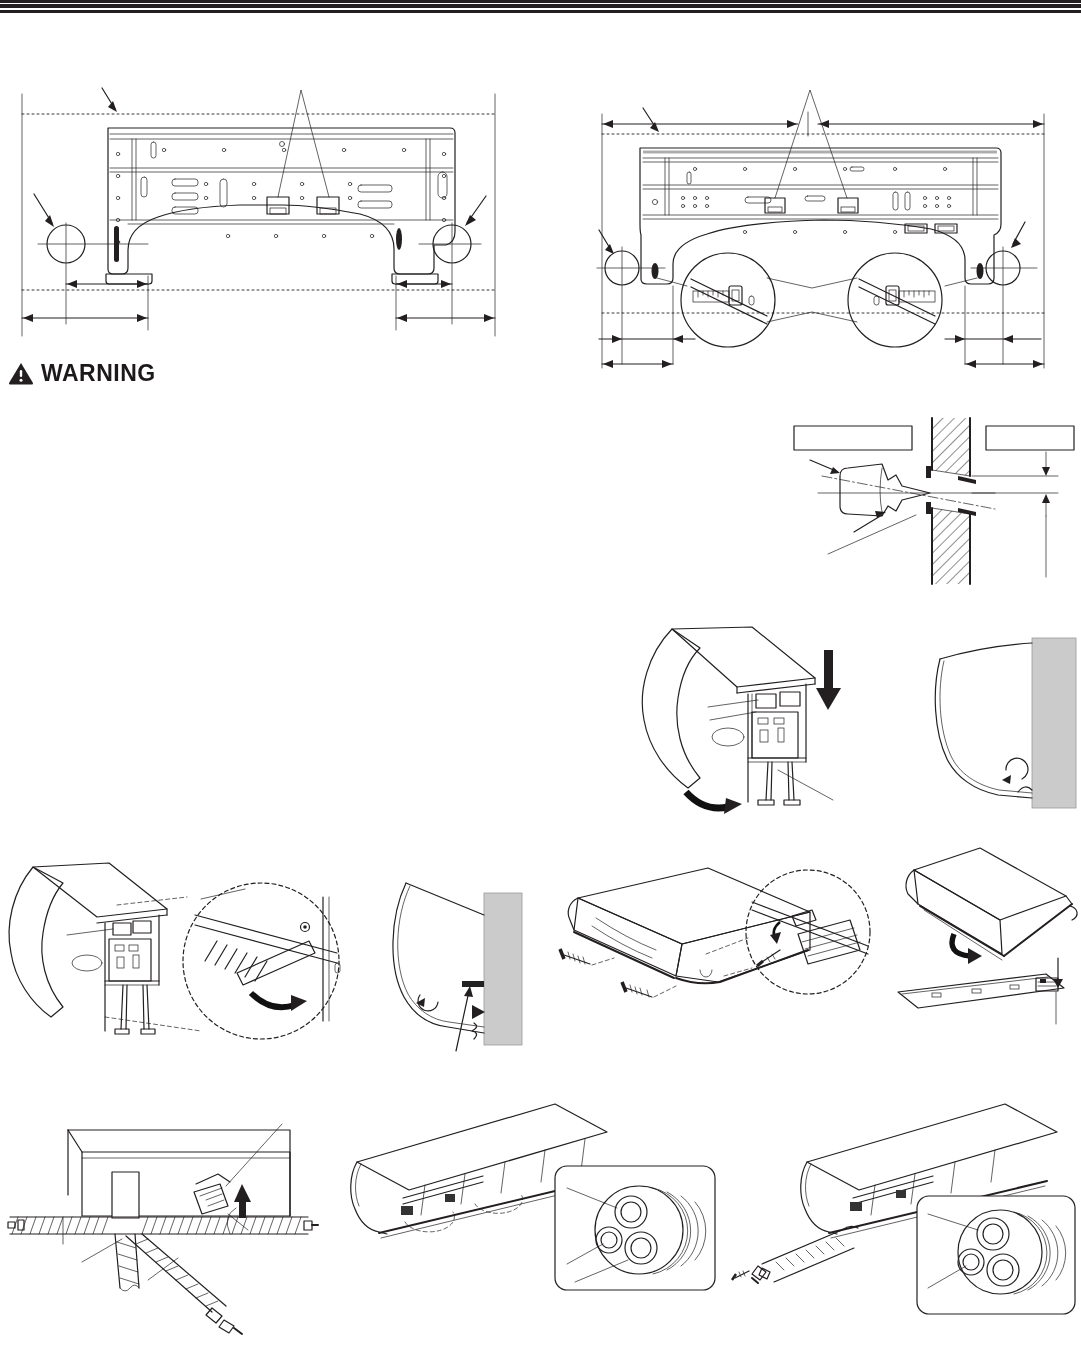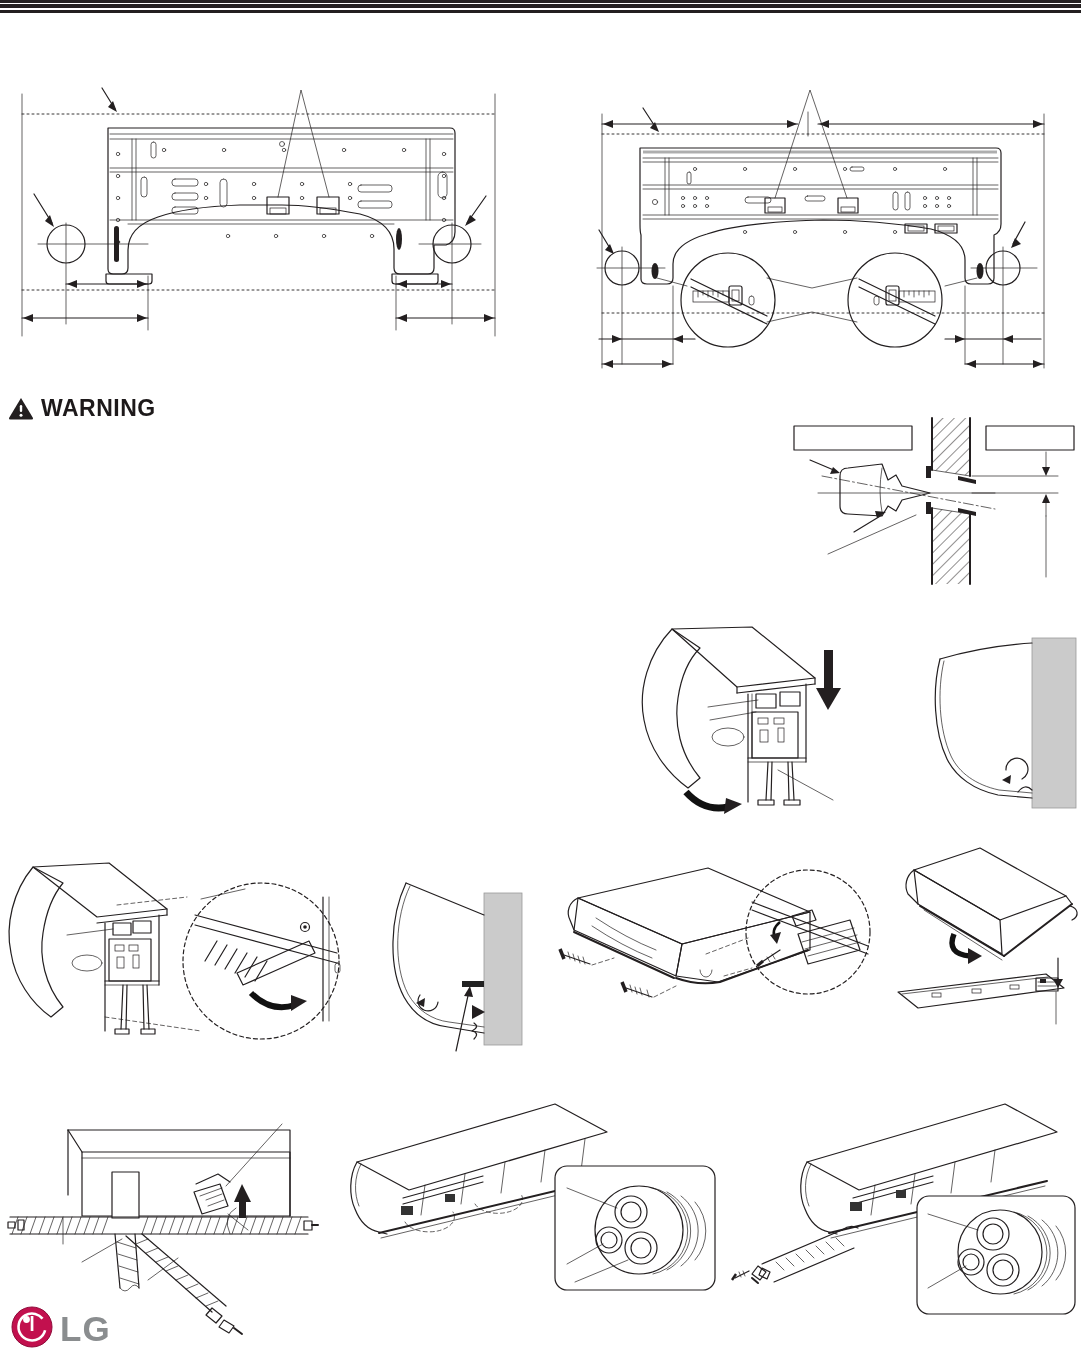--- a/index.html
+++ b/index.html
@@ -9,21 +9,21 @@
   svg{overflow:visible;display:block;}
   .ln{stroke:#231f20;fill:none;stroke-width:1.2;stroke-linecap:round;stroke-linejoin:round;}
   .ln05{stroke:#231f20;fill:none;stroke-width:.7;stroke-linecap:round;}
   .ln2{stroke:#231f20;fill:none;stroke-width:2;stroke-linecap:round;}
   .fl{fill:#231f20;stroke:none;}
   .wh{fill:#ffffff;}
   .dsh{stroke-dasharray:4 3;}
   .dot{stroke-dasharray:2 3;stroke-width:.9;}
   #header-rules{position:absolute;left:0;top:0;width:1081px;height:13px;
      background:linear-gradient(#231f20 0 3px,#fff 3px 4.5px,#231f20 4.5px 8.5px,#fff 8.5px 10px,#231f20 10px 13px);}
-  #warning-head{position:absolute;left:8px;top:360px;display:flex;align-items:center;gap:7px;margin-top:35px;}
+  #warning-head{position:absolute;left:8px;top:360px;display:flex;align-items:center;gap:7px;}
   #warning-head .wtxt{font-size:23px;font-weight:bold;letter-spacing:.5px;color:#1d191a;}
   .lgtext{font-weight:bold;fill:#8a8d8f;font-family:"Liberation Sans",sans-serif;}
 </style>
 </head>
 <body>
 
 <div id="page">
 
   <div id="header-rules"></div>
 
@@ -744,25 +744,14 @@
       <circle class="ln" cx="221" cy="180" r="13" stroke-width="1.5"></circle>
           <circle class="ln" cx="221" cy="180" r="8"></circle>
       <circle class="ln" cx="253" cy="188" r="16" stroke-width="1.5"></circle>
           <circle class="ln" cx="253" cy="188" r="10"></circle>
       <line class="ln05" x1="178" y1="132" x2="228" y2="148"></line>
       <line class="ln05" x1="178" y1="206" x2="216" y2="184"></line>
     </g>
   </svg>
   </div>
 
-  <div class="fig" style="left:8px;top:1302px;">
-  <svg width="160" height="48" viewBox="0 0 160 48">
-    <g>
-      <circle cx="24" cy="25" r="20" fill="#c2104e" stroke="#8f0a39" stroke-width="1"></circle>
-      <circle cx="24" cy="25" r="13.5" fill="none" stroke="#fff" stroke-width="2.6" stroke-dasharray="72 13" transform="rotate(14 24 25)"></circle>
-      <rect x="22.7" y="14" width="2.7" height="15" fill="#fff"></rect>
-      <circle cx="18.5" cy="17.5" r="3.4" fill="#fff"></circle>
-    </g>
-    <text class="lgtext" x="52" y="39" font-size="35" letter-spacing="1">LG</text>
-  </svg>
-  </div>
 
 </div>
 
 </body></html>

